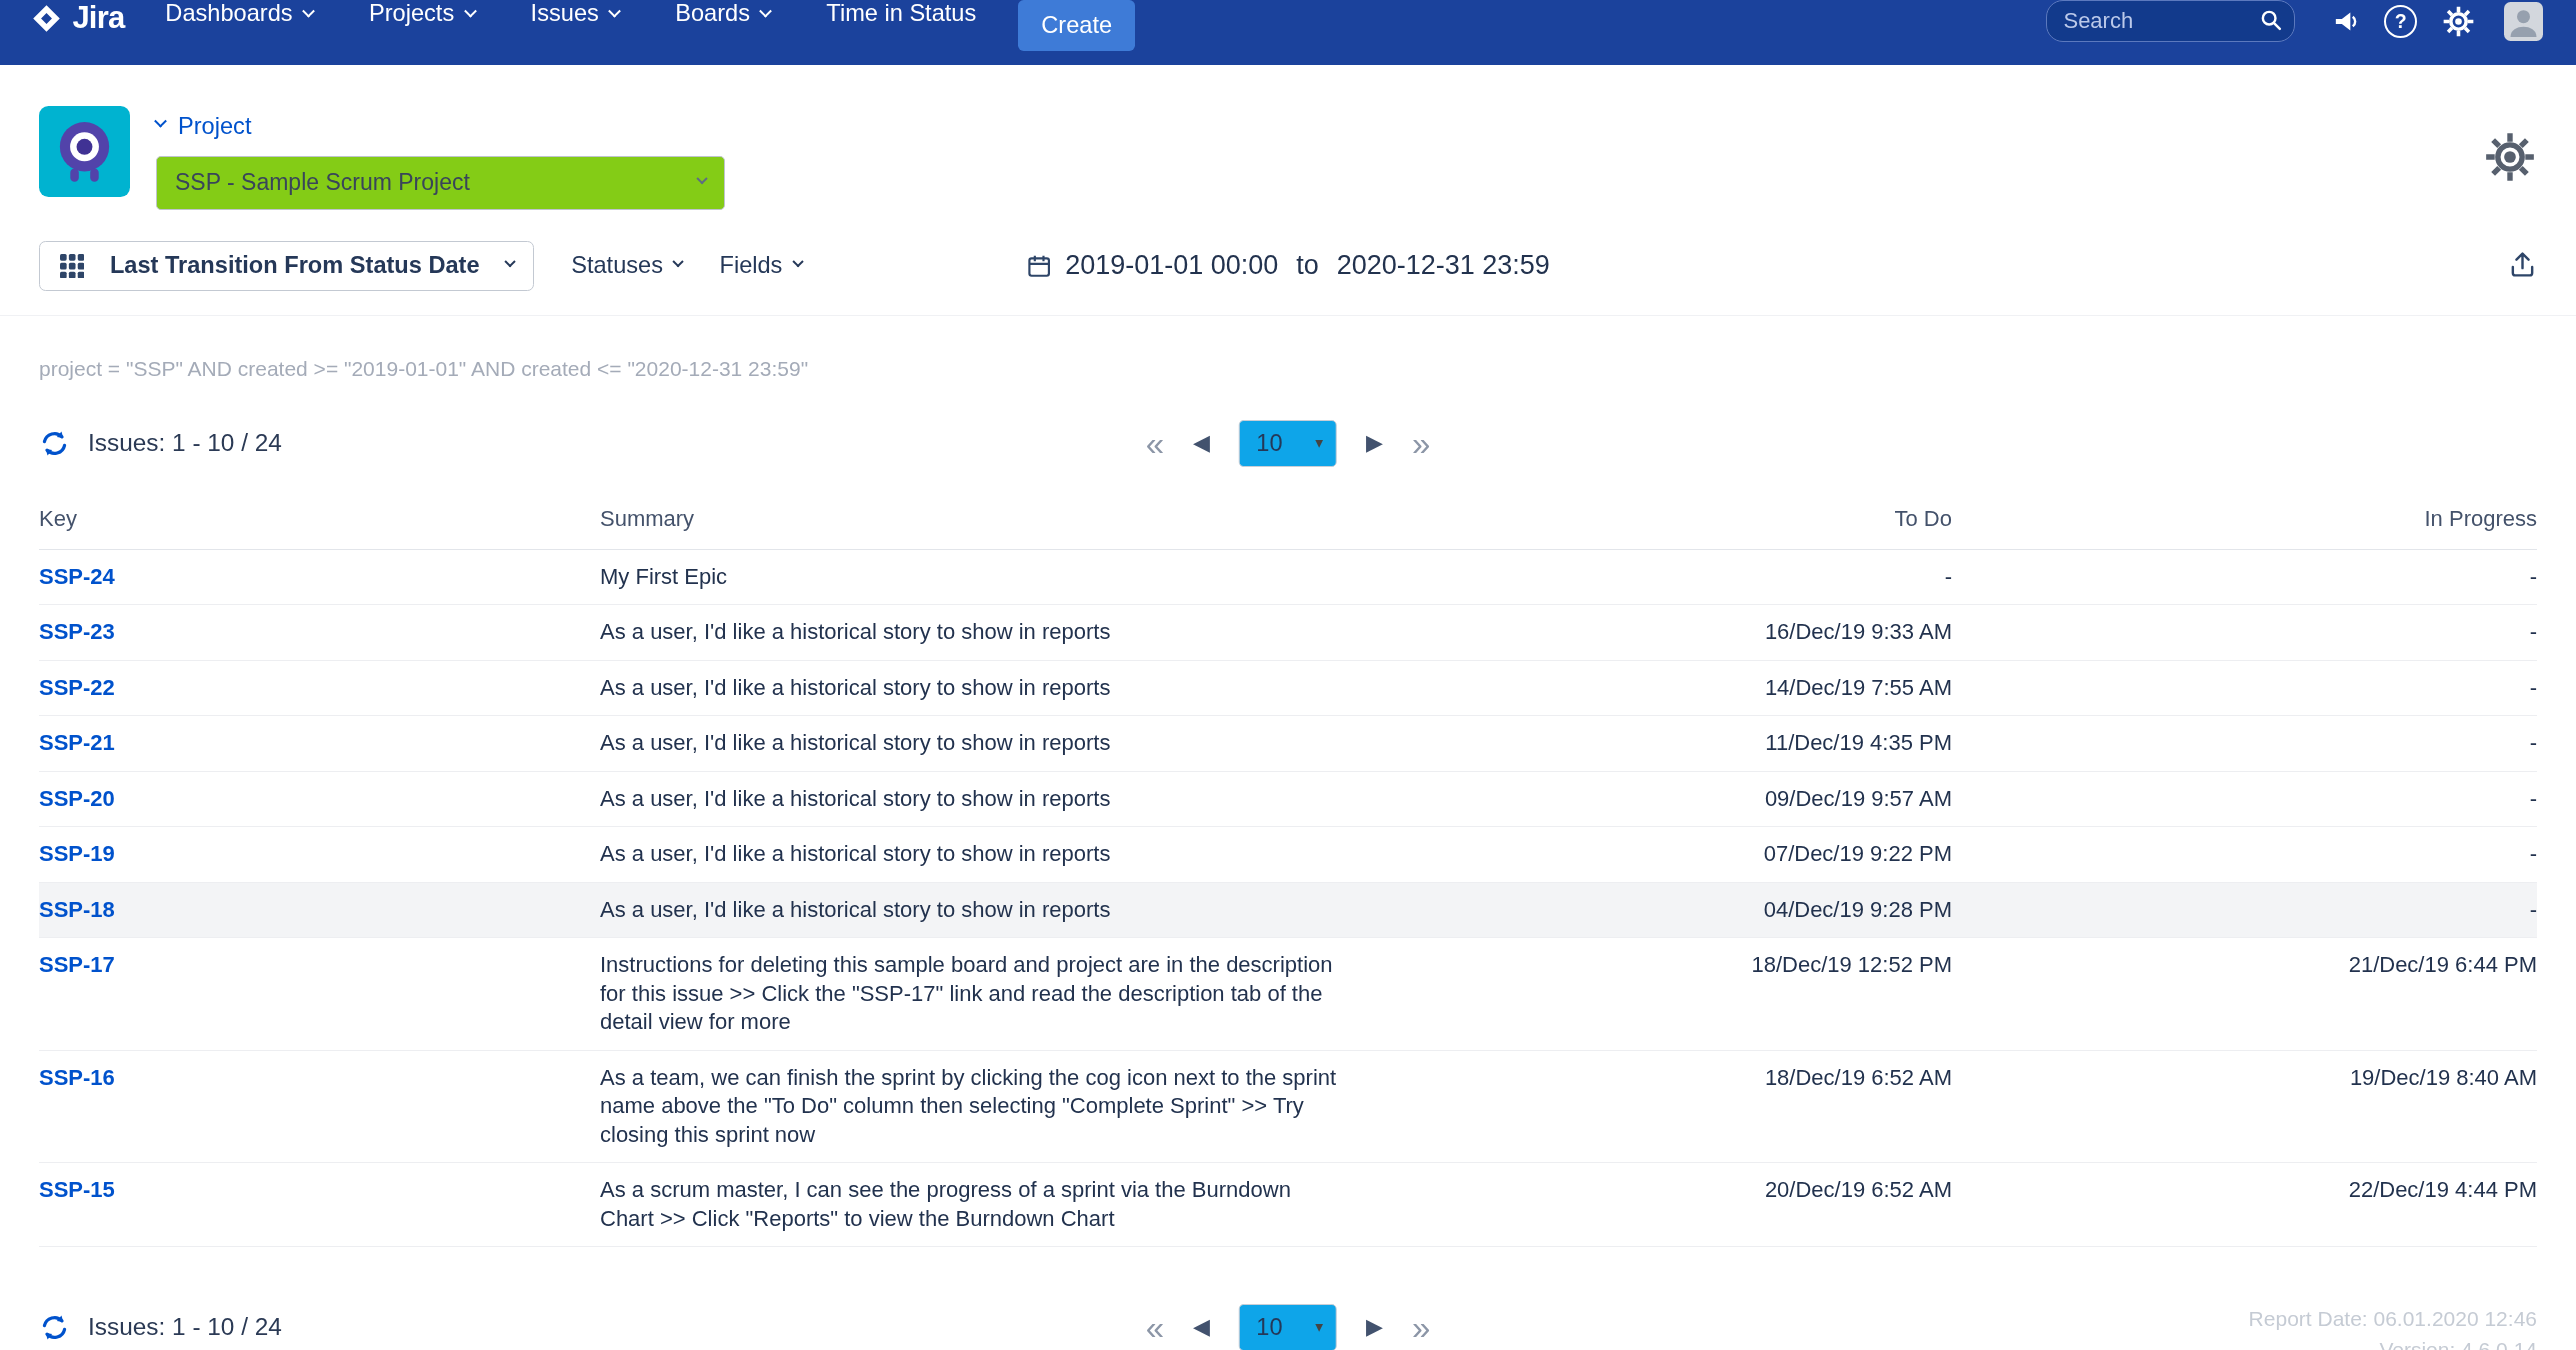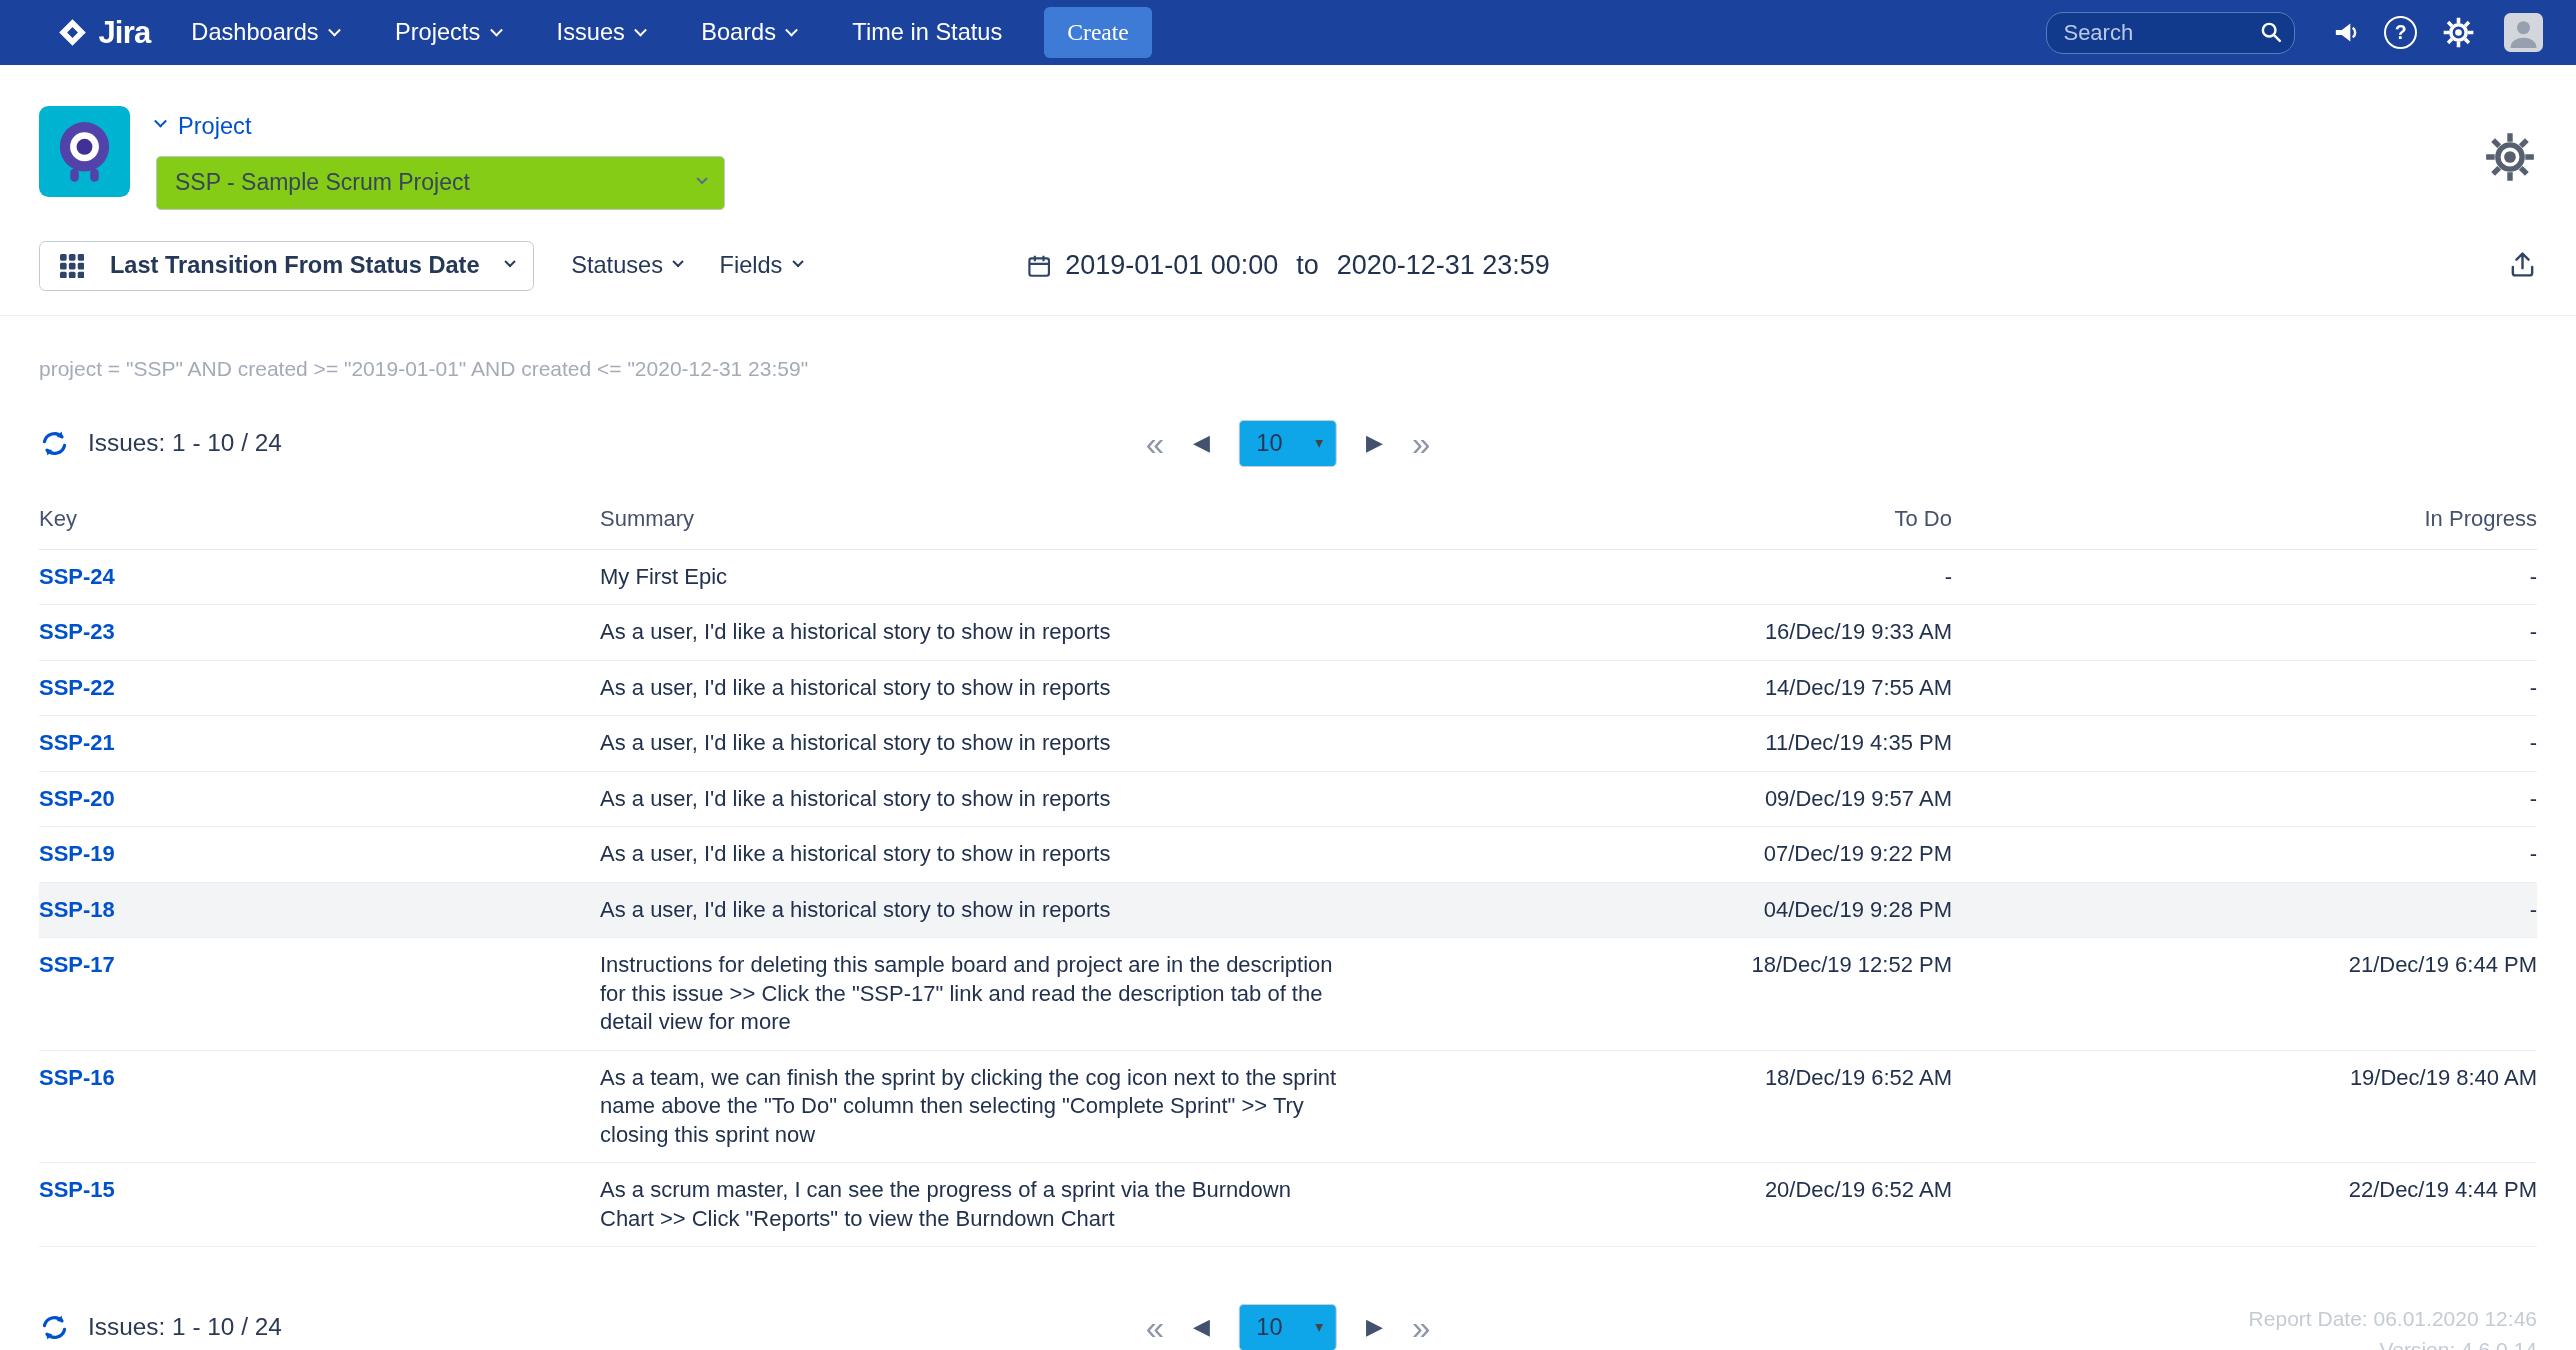--- a/index.html
+++ b/index.html
@@ -5,31 +5,31 @@
   * { box-sizing: border-box; }
   html,body { margin:0; padding:0; }
   body {
     width:2576px; min-height:1350px;
     font-family:"Liberation Sans", sans-serif;
     background:#ffffff; color:#22324E;
   }
 
   
   .navbar {
-    height:65px; background:#1B429C; display:flex; align-items:center;
-    padding:0 33px 0 58px; gap:0;
+    height:65px; background:#1B429C; display:flex; align-items:flex-start;
+    padding:0 33px 0 32px; gap:0;
   }
   .brand { display:flex; align-items:center; gap:11.4px; margin-right:41px; }
   .brand-text { color:#fff; font-size:31px; font-weight:bold; letter-spacing:-0.8px; }
   .nav-menu { display:flex; align-items:center; gap:56px; }
   .nav-item { color:#ffffff; font-size:23.6px; display:flex; align-items:center; gap:11.4px; cursor:pointer; white-space:nowrap; }
   .chev { display:inline-block; width:9px; height:9px; border-right:2.4px solid currentColor; border-bottom:2.4px solid currentColor; transform:rotate(45deg) translate(-1.6px,-1.6px); }
   .create-btn {
     margin-left:42px; background:#3E7BD7; color:#fff; border:none; border-radius:5.7px;
-    font-size:23.6px; font-family:Liberation Serif, serif; padding:12.2px 23px; cursor:pointer;
+    font-size:23.6px; font-family:Liberation Sans, sans-serif; padding:12.2px 23px; cursor:pointer;
   }
   .nav-right { margin-left:auto; display:flex; align-items:center; gap:24.4px; }
   .search-box { position:relative; margin-right:11.4px; }
   .search-box input {
     width:249px; height:42px; background:#123A8C; border:1.6px solid #5C79BE; border-radius:17px;
     color:#fff; font-size:22px; font-family:inherit; padding:0 47px 0 16.3px; outline:none;
   }
   .search-box input::placeholder { color:#BBC9EA; }
   .search-glyph { position:absolute; right:11.4px; top:8.1px; }
   .nav-icon { display:flex; align-items:center; justify-content:center; cursor:pointer; }

